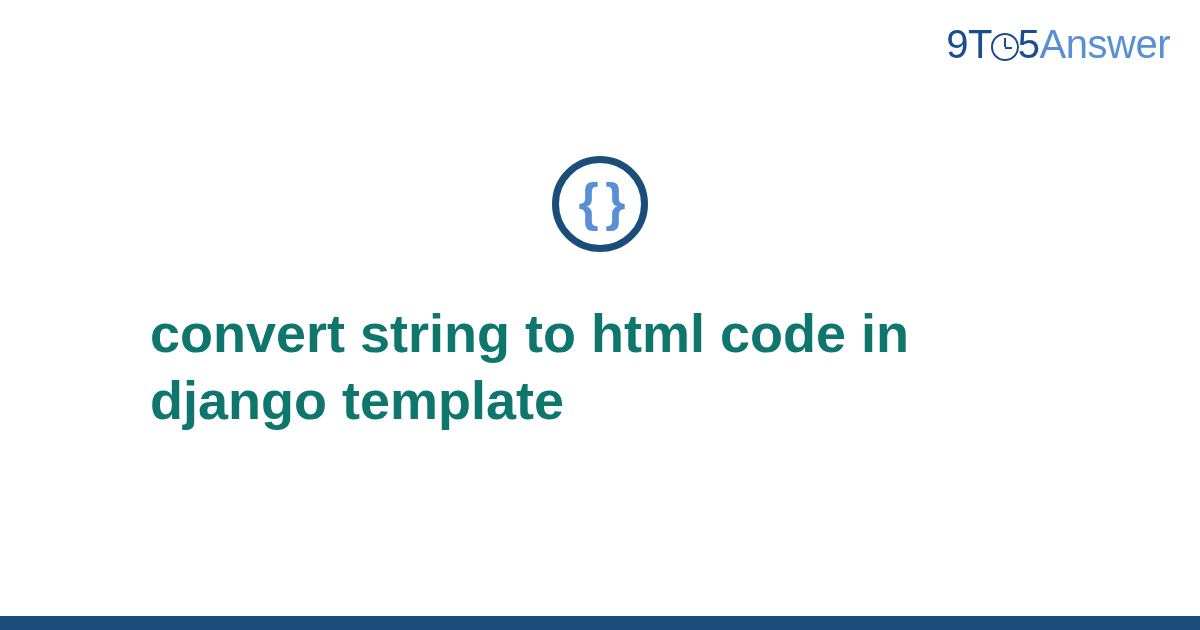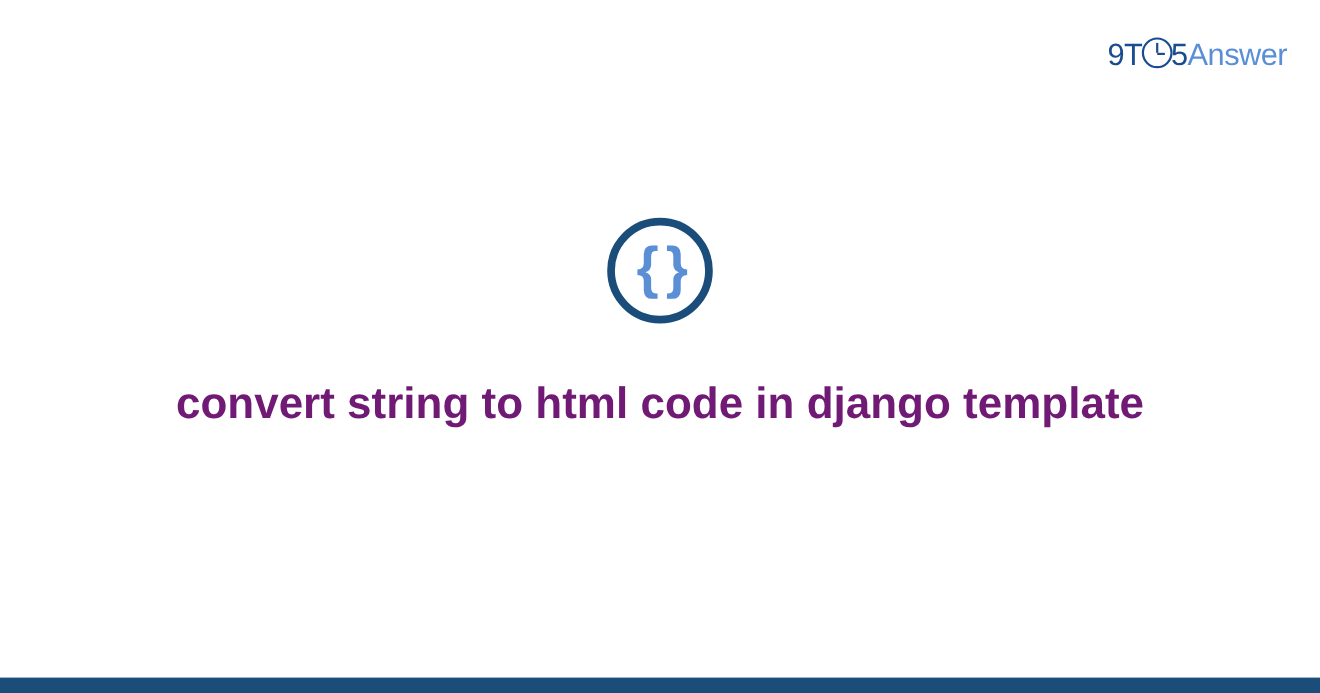--- a/index.html
+++ b/index.html
@@ -10,23 +10,23 @@
     body {
       width: 1200px;
       height: 630px;
       font-family: -apple-system, BlinkMacSystemFont, "Segoe UI", Helvetica, Arial, sans-serif;
       background: #ffffff;
       position: relative;
       overflow: hidden;
     }
     .logo {
       position: absolute;
-      top: 34px;
+      top: 22px;
       right: 30px;
-      font-size: 28px;
+      font-size: 40px;
       font-weight: 400;
       letter-spacing: -0.5px;
     }
     .logo-9t {
       color: #1a4d8f;
       font-weight: 500;
     }
     .logo-clock {
       display: inline-flex;
       align-items: center;
@@ -91,24 +91,23 @@
     .braces {
       font-size: 52px;
       font-weight: 700;
       color: #5a8fd6;
       font-family: "Segoe UI", Arial, sans-serif;
       letter-spacing: -4px;
       line-height: 1;
       margin-top: -4px;
     }
     .title {
-      font-size: 40px;
+      font-size: 54px;
       font-weight: 700;
-      color: #701a75;
-      text-align: center;
+      color: #0f766e;
       line-height: 1.25;
       max-width: 900px;
     }
     .footer-bar {
       position: absolute;
       bottom: 0;
       left: 0;
       width: 100%;
       height: 14px;
       background: #1a4d7a;

